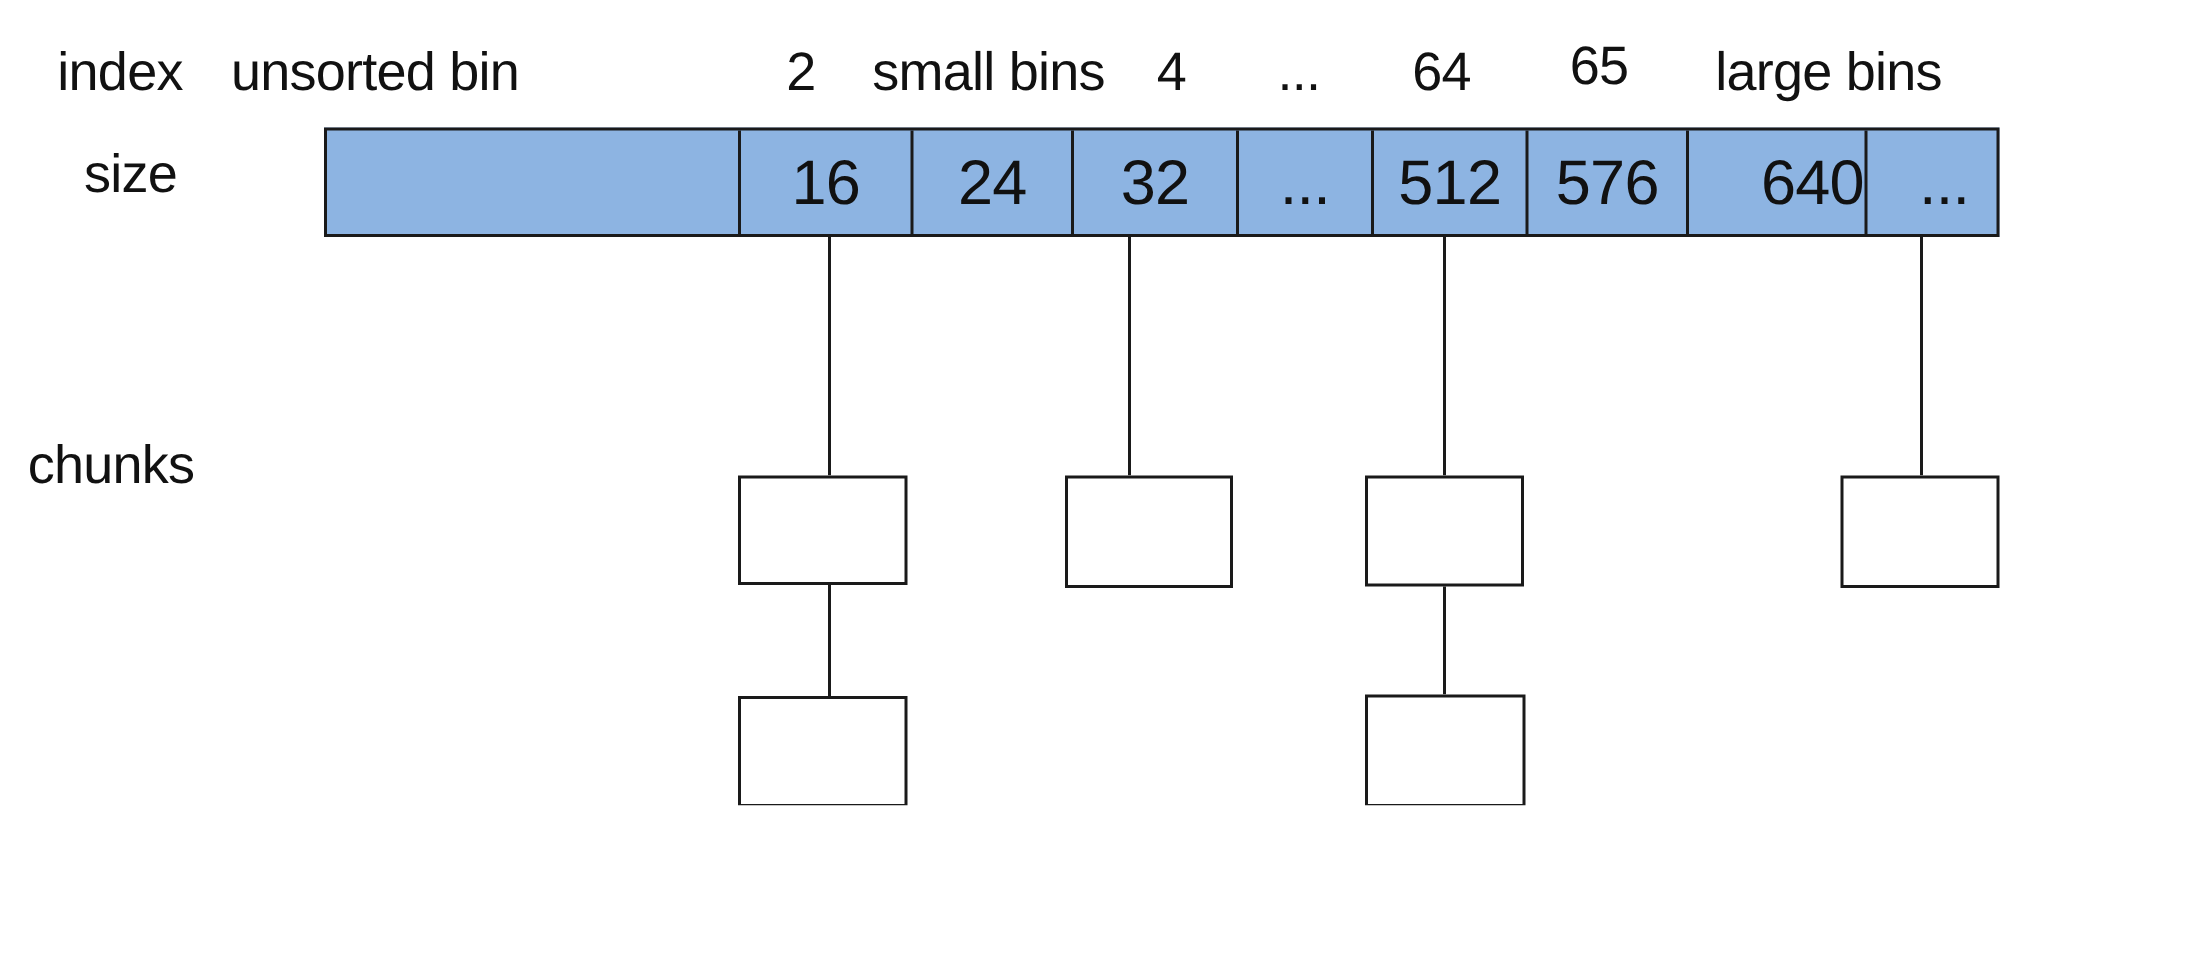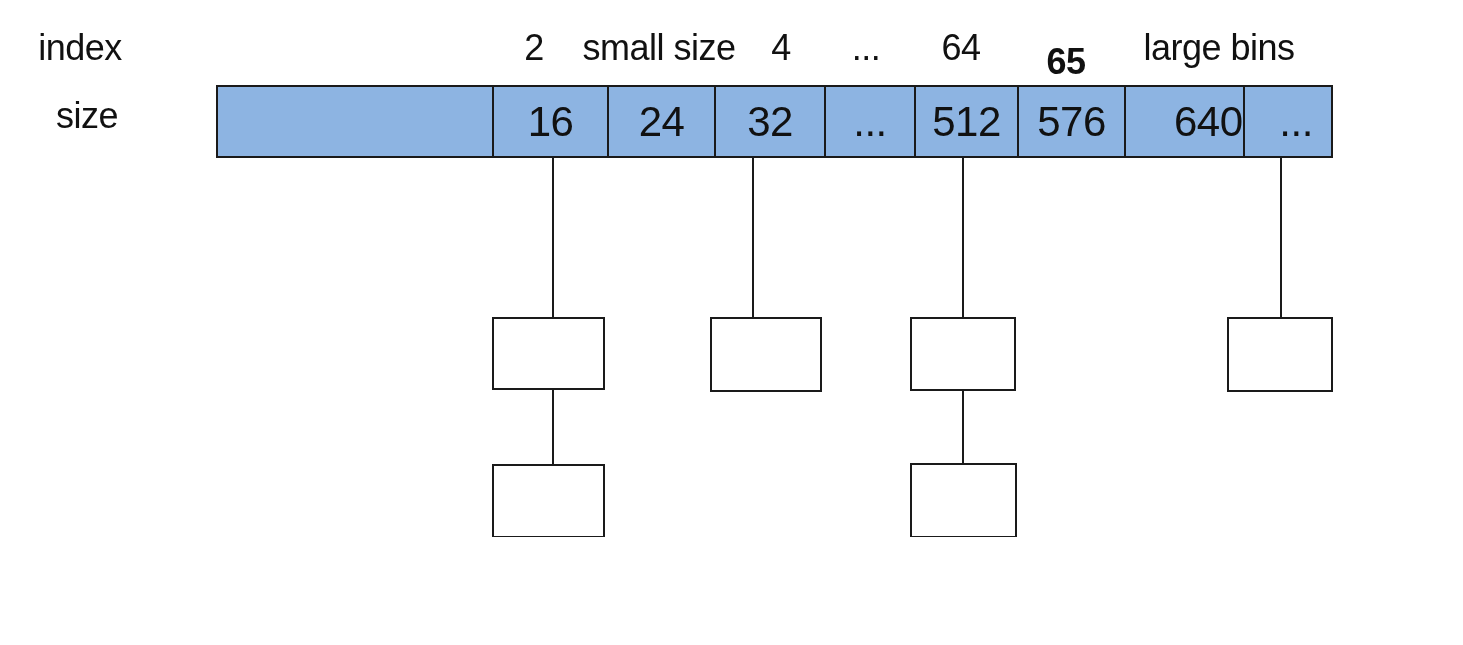--- a/index.html
+++ b/index.html
@@ -55,27 +55,29 @@
     border:2.5px solid var(--stroke);
   }
 </style>
 </head>
 <body>
 
 <div class="canvas">
 
   <div class="lbl row-lbl" style="left:80px;top:30px;">index</div>
   <div class="lbl row-lbl" style="left:87px;top:98px;">size</div>
+  <div class="lbl row-lbl" style="left:74px;top:292px;">chunks</div>
 
+  <div class="lbl row-lbl" style="left:250px;top:30px;">unsorted bin</div>
   <div class="lbl row-lbl" style="left:534px;top:30px;">2</div>
-  <div class="lbl row-lbl" style="left:659px;top:30px;">small size</div>
+  <div class="lbl row-lbl" style="left:659px;top:30px;">small bins</div>
   <div class="lbl row-lbl" style="left:781px;top:30px;">4</div>
   <div class="lbl row-lbl" style="left:866px;top:30px;">...</div>
   <div class="lbl row-lbl" style="left:961px;top:30px;">64</div>
-  <div class="lbl row-lbl" style="left:1066px;top:44px;font-weight:bold;">65</div>
+  <div class="lbl row-lbl" style="left:1066px;top:26px;">65</div>
   <div class="lbl row-lbl" style="left:1219px;top:30px;">large bins</div>
 
   <div class="bar">
     <div class="cell" style="flex:0 0 274px;"></div>
     <div class="cell" style="flex:0 0 115px;">16</div>
     <div class="cell" style="flex:0 0 107px;">24</div>
     <div class="cell" style="flex:0 0 110px;">32</div>
     <div class="cell" style="flex:0 0 90px;">...</div>
     <div class="cell" style="flex:0 0 103px;">512</div>
     <div class="cell" style="flex:0 0 107px;">576</div>

